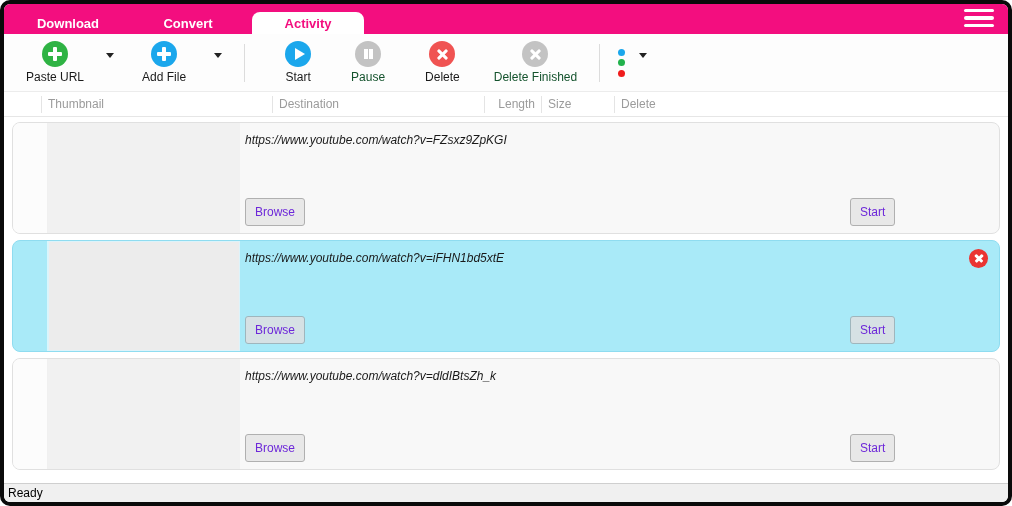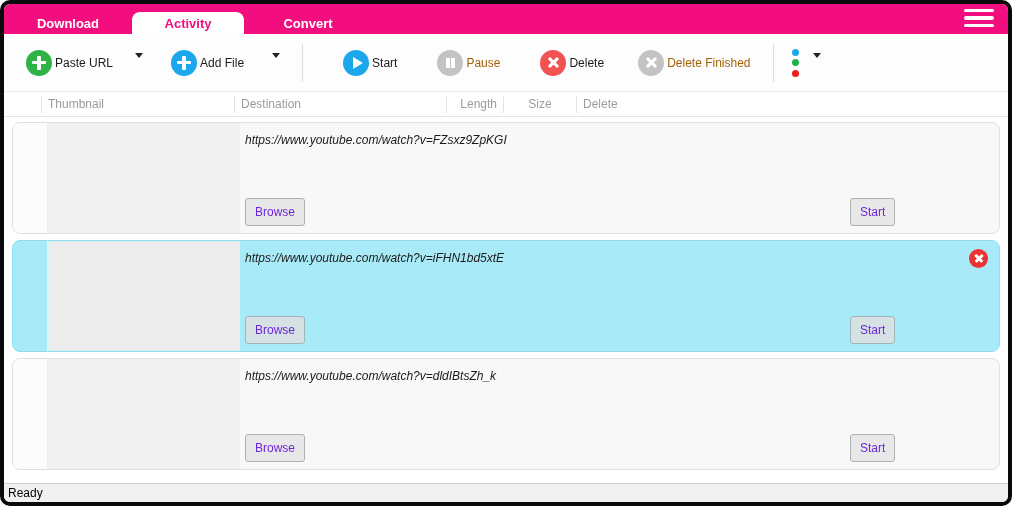--- a/index.html
+++ b/index.html
@@ -37,25 +37,25 @@
   .hamburger .bar { width: 30px; height: 3.5px; background: #ffffff; border-radius: 2px; }
 
   
   .toolbar {
     height: 58px; background: #fdfdfd;
     border-bottom: 1px solid #ececec;
     display: flex; align-items: center;
     padding-left: 22px;
   }
   .tool-btn {
-    display: flex; flex-direction: row; align-items: center; gap: 3px;
+    display: flex; flex-direction: column; align-items: center; gap: 3px;
     cursor: default;
   }
   .tool-label { font-size: 12px; color: #1a1a1a; white-space: nowrap; }
-  .tool-btn.disabled .tool-label { color: #a16207; }
+  .tool-btn.disabled .tool-label { color: #14532d; }
 
   .circle { width: 26px; height: 26px; border-radius: 50%; position: relative; flex: none; }
   .circle.green { background: #2FB344; }
   .circle.blue  { background: #1BA7EC; }
   .circle.red   { background: #F05352; }
   .circle.gray  { background: #c3c3c3; }
 
   .plus::before, .plus::after {
     content:""; position:absolute; background:#ffffff; border-radius:1px;
   }
@@ -98,25 +98,25 @@
   .ml28 { margin-left: 28px; justify-content: space-between; } .ml34 { margin-left: 34px; } .ml40 { margin-left: 40px; }
 
   
   .thead {
     height: 25px; background: #ffffff; border-bottom: 1px solid #e6e6e6;
     display: flex; align-items: center;
     font-size: 12px; color: #9b9b9b;
   }
   .th { height: 17px; line-height: 17px; border-right: 1px solid #e4e4e4; padding: 0 6px; }
   .th.gutter { width: 37px; border-right: none; }
-  .th.c-thumb { width: 194px; border-left: 1px solid #e4e4e4; }
+  .th.c-thumb { width: 232px; border-left: 1px solid #e4e4e4; }
   .th.c-source { width: 258px; }
   .th.c-dest { width: 212px; }
   .th.c-length { width: 57px; text-align: right; }
-  .th.c-size { width: 73px; text-align: center; }
+  .th.c-size { width: 73px; text-align: left; }
   .th.c-status { flex: 1; border-right: none; }
 
   
   .list { background: #ffffff; padding: 5px 8px 0 8px; height: 366px; }
   .row {
     position: relative; height: 112px; margin-bottom: 6px;
     background: #f8f8f8; border: 1px solid #e0e0e0; border-radius: 8px;
     overflow: hidden;
   }
   .row .gutter {
@@ -169,25 +169,25 @@
 </style>
 </head>
 <body>
 
 <div class="window">
 
   <div class="tabbar">
     <div class="tab">
       <span>Download</span>
     </div>
+    <div class="tab">
+      <span>Convert</span>
+    </div>
     <div class="tab active">
       <span>Activity</span>
-    </div>
-    <div class="tab">
-      <span>Convert</span>
     </div>
     <div class="hamburger">
       <span class="bar"></span>
       <span class="bar"></span>
       <span class="bar"></span>
     </div>
   </div>
 
   <div class="toolbar">
     <div class="tool-btn">

